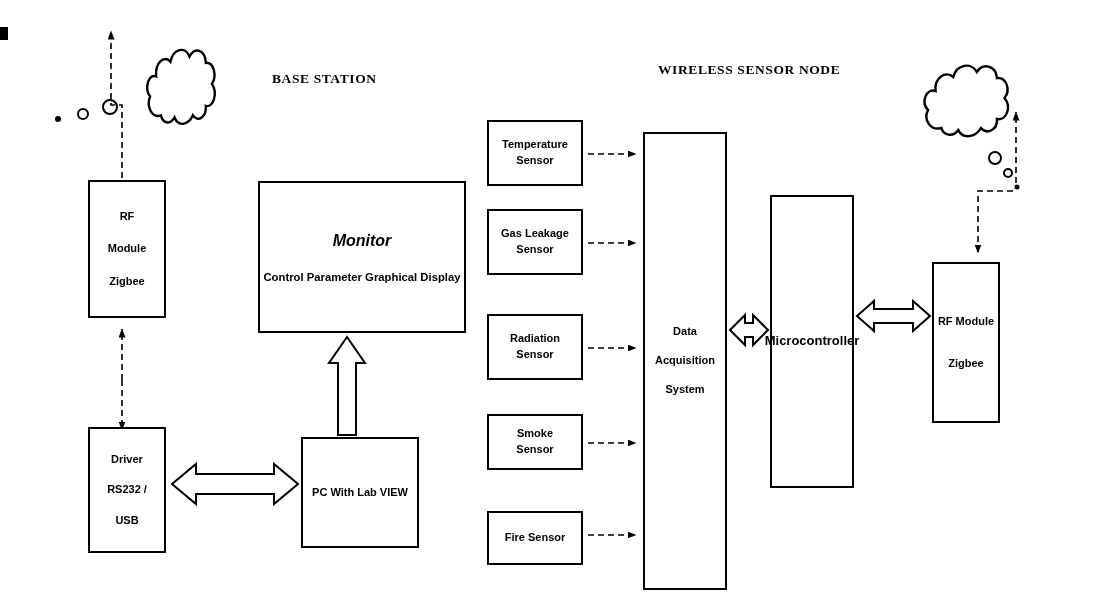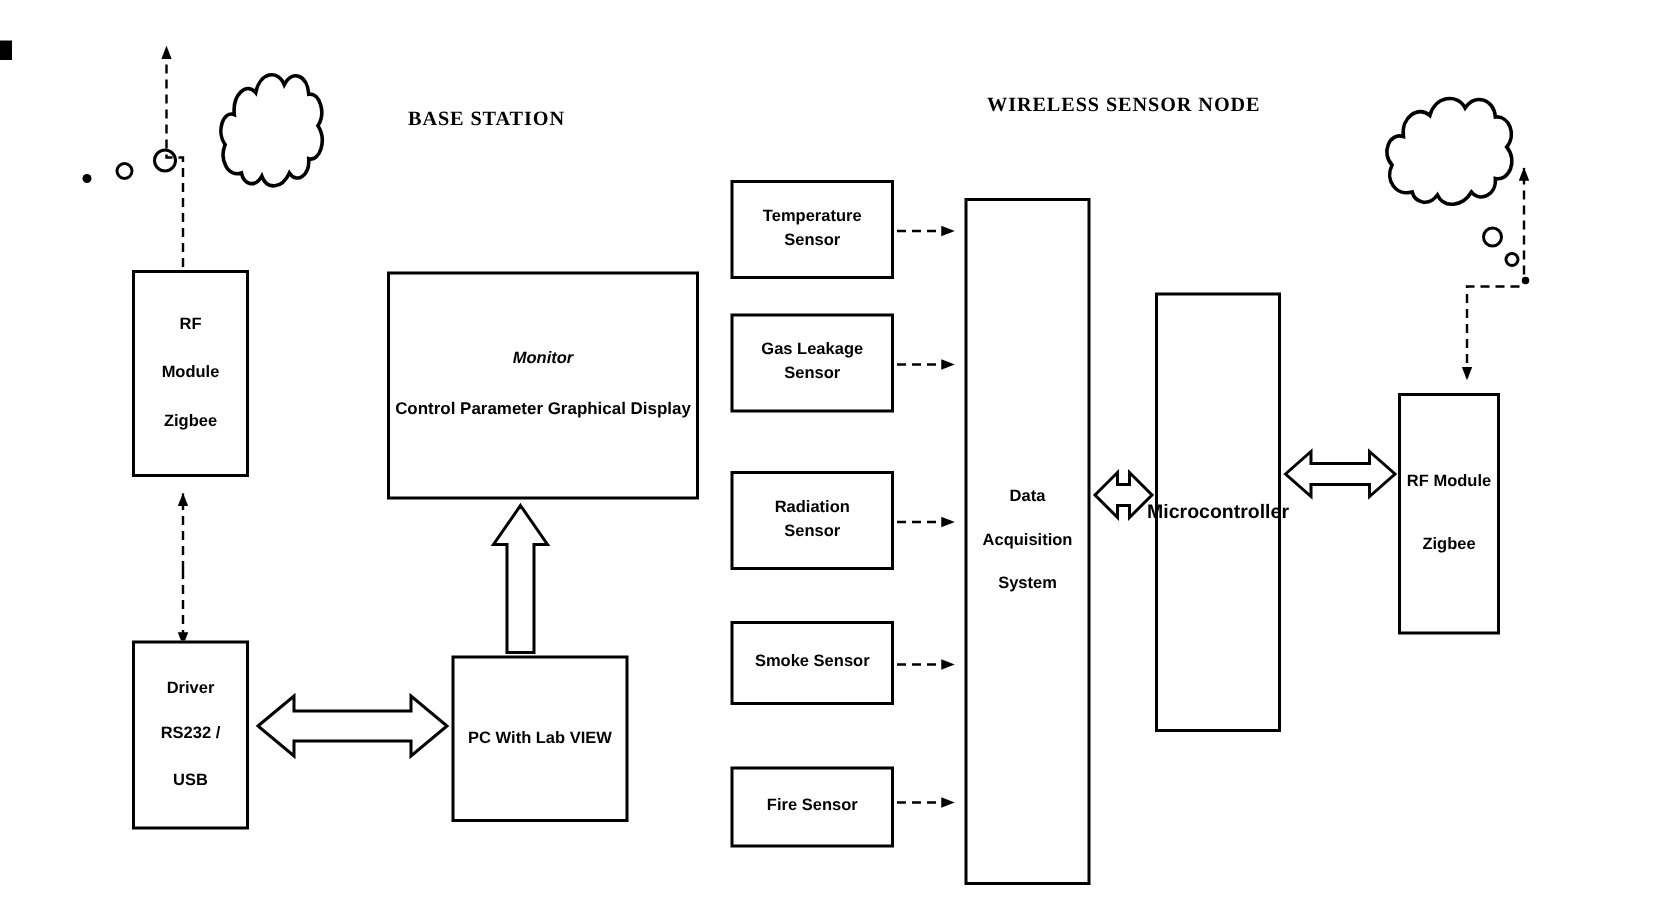--- a/index.html
+++ b/index.html
@@ -15,25 +15,25 @@
   #h-base{left:272px;top:71px;}
   #h-wsn{left:658px;top:62px;}
   .box{
     position:absolute;border:2px solid #000;background:#fff;
     display:flex;flex-direction:column;align-items:center;justify-content:center;
     text-align:center;font-weight:bold;font-size:11px;line-height:1.45;
     box-sizing:border-box;
   }
   #rf-left{left:88px;top:180px;width:78px;height:138px;justify-content:space-evenly;padding:10px 4px;}
   #monitor{left:258px;top:181px;width:208px;height:152px;gap:17px;}
-  #monitor .m-title{font-style:italic;font-size:11px;}
+  #monitor .m-title{font-style:italic;font-size:16px;}
   #monitor .m-sub{font-size:11.3px;white-space:nowrap;}
   #driver{left:88px;top:427px;width:78px;height:126px;justify-content:space-evenly;padding:8px 4px;}
   #pc{left:301px;top:437px;width:118px;height:111px;}
-  .sensor{left:487px;width:109px;padding:4px 10px;}
+  .sensor{left:487px;width:96px;padding:4px 10px;}
   #s1{top:120px;height:66px;}
   #s2{top:209px;height:66px;}
   #s3{top:314px;height:66px;}
   #s4{top:414px;height:56px;}
   #s5{top:511px;height:54px;}
   #das{left:643px;top:132px;width:84px;height:458px;gap:13px;}
   #micro{left:770px;top:195px;width:84px;height:293px;font-size:13px;}
   #rf-right{left:932px;top:262px;width:68px;height:161px;gap:26px;}
   .artifact{position:absolute;left:0;top:27px;width:8px;height:13px;background:#000;}
 </style>

